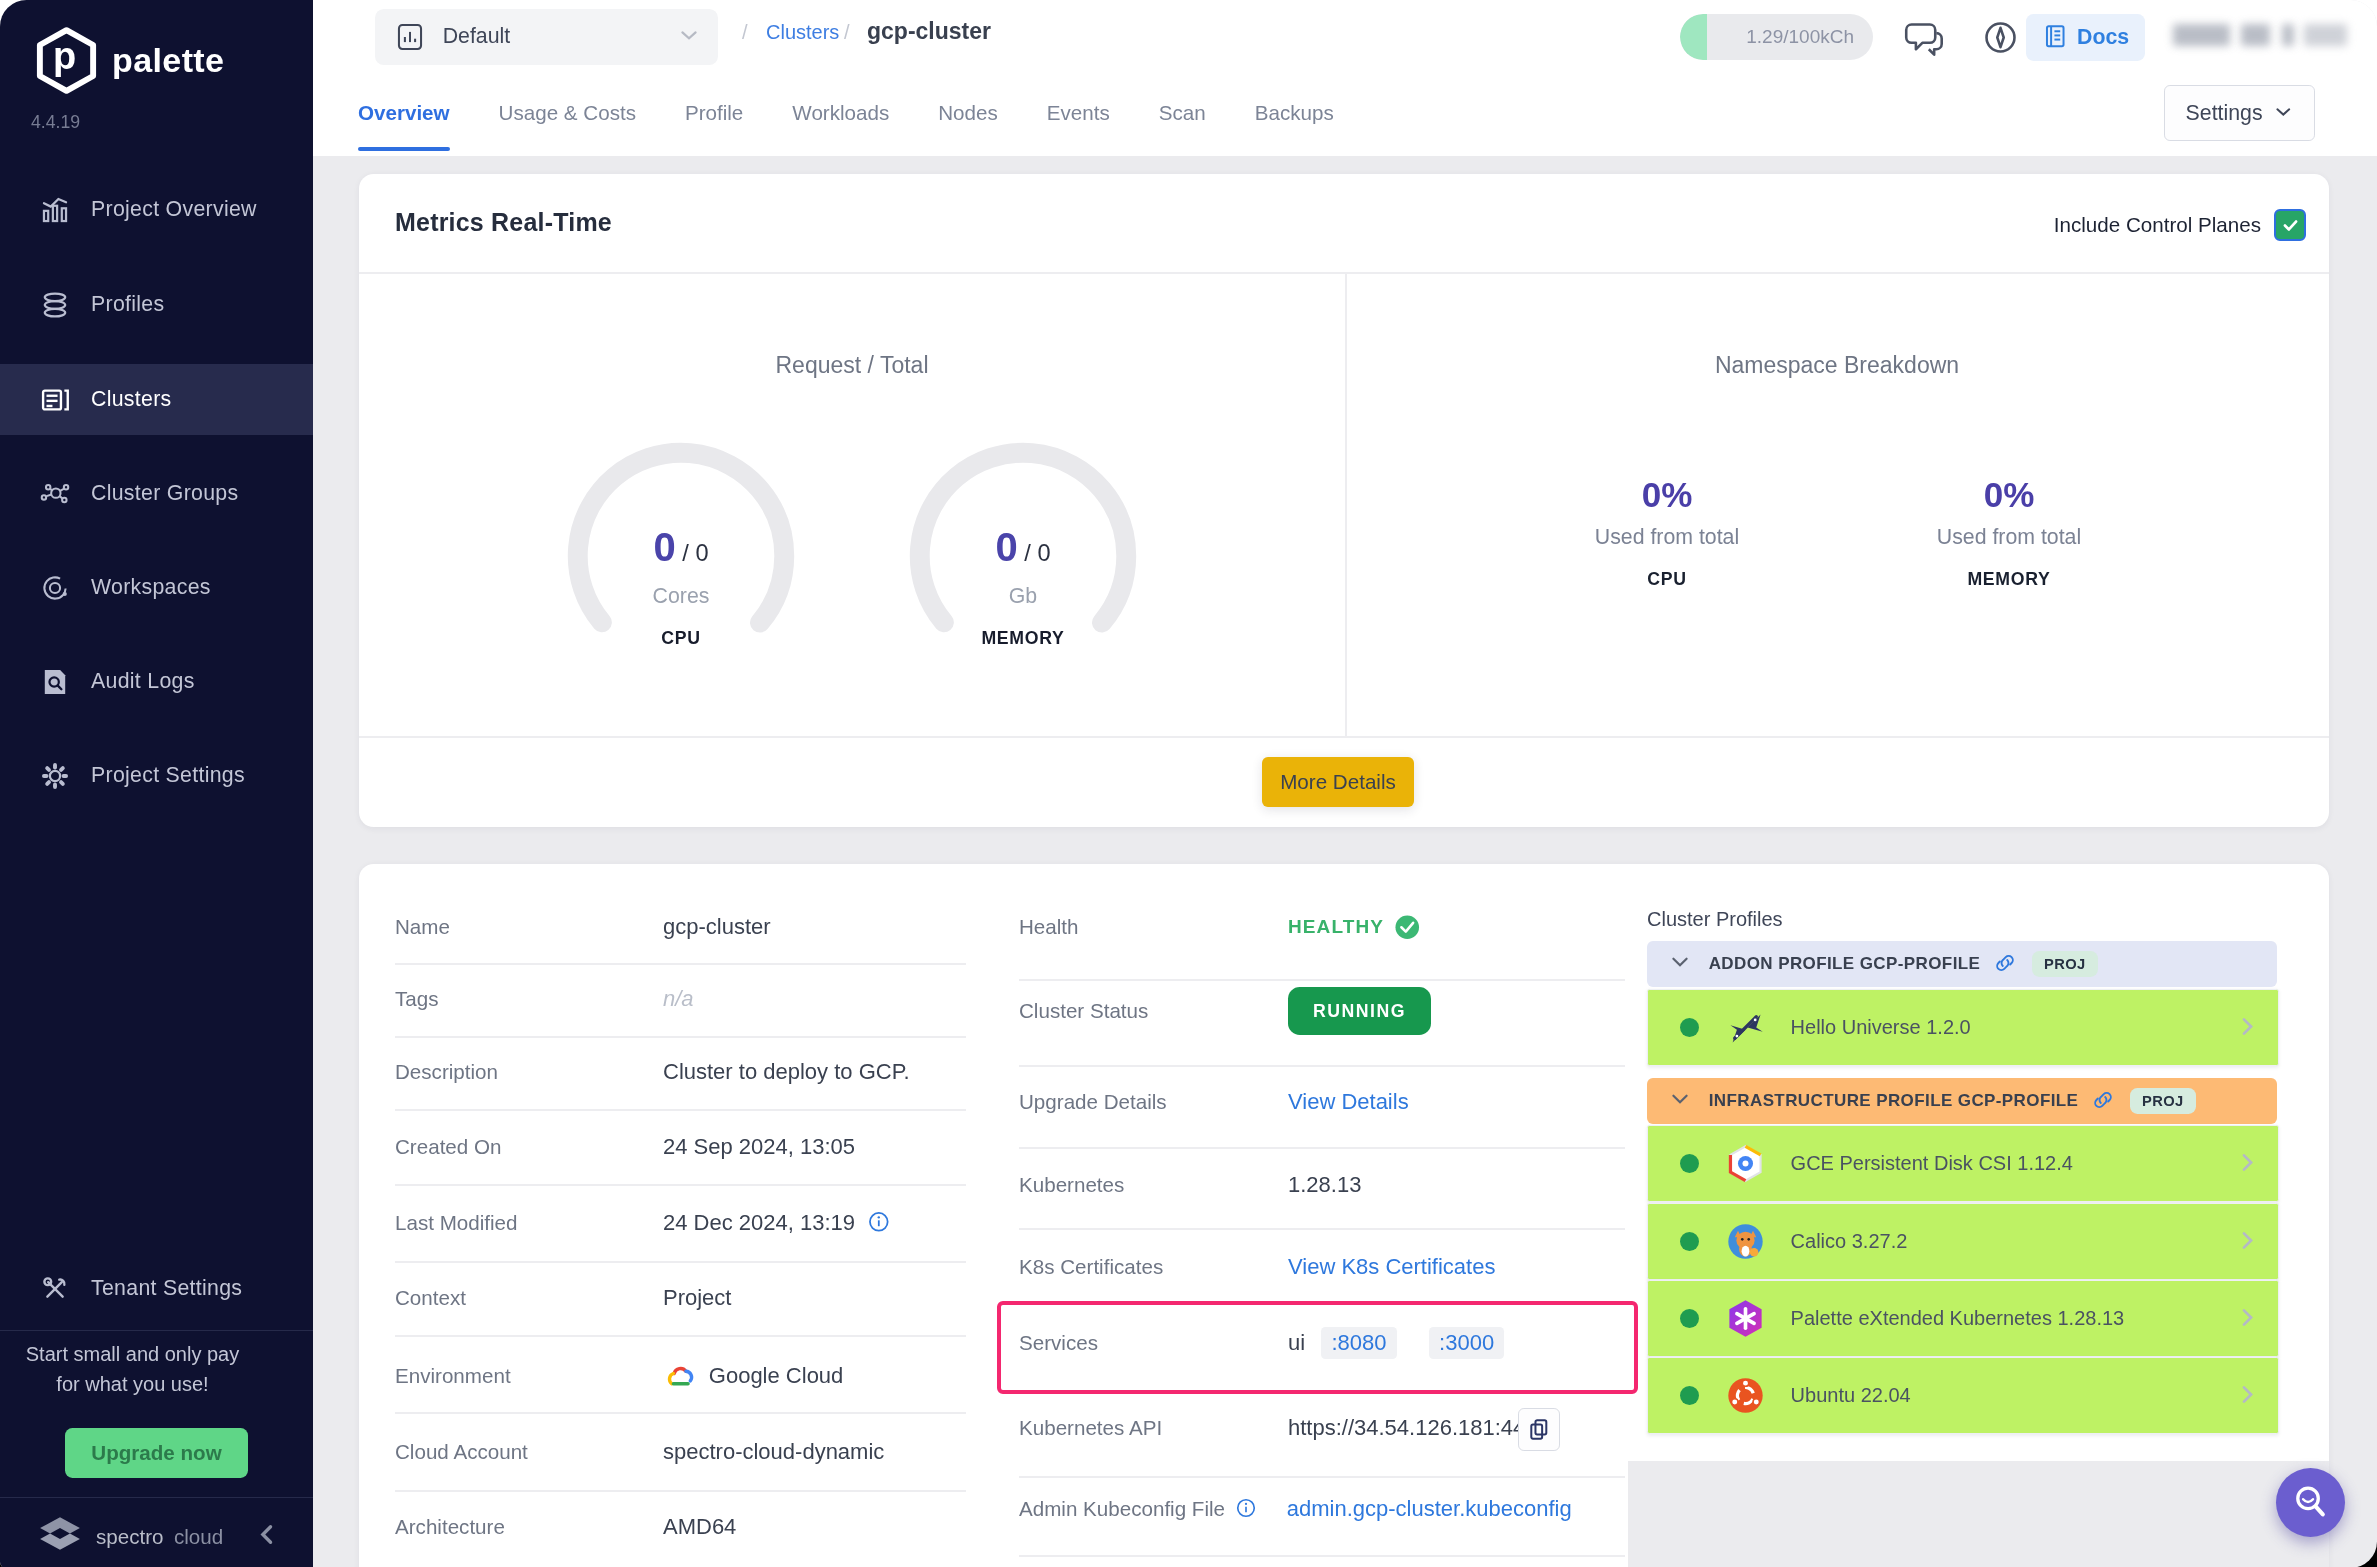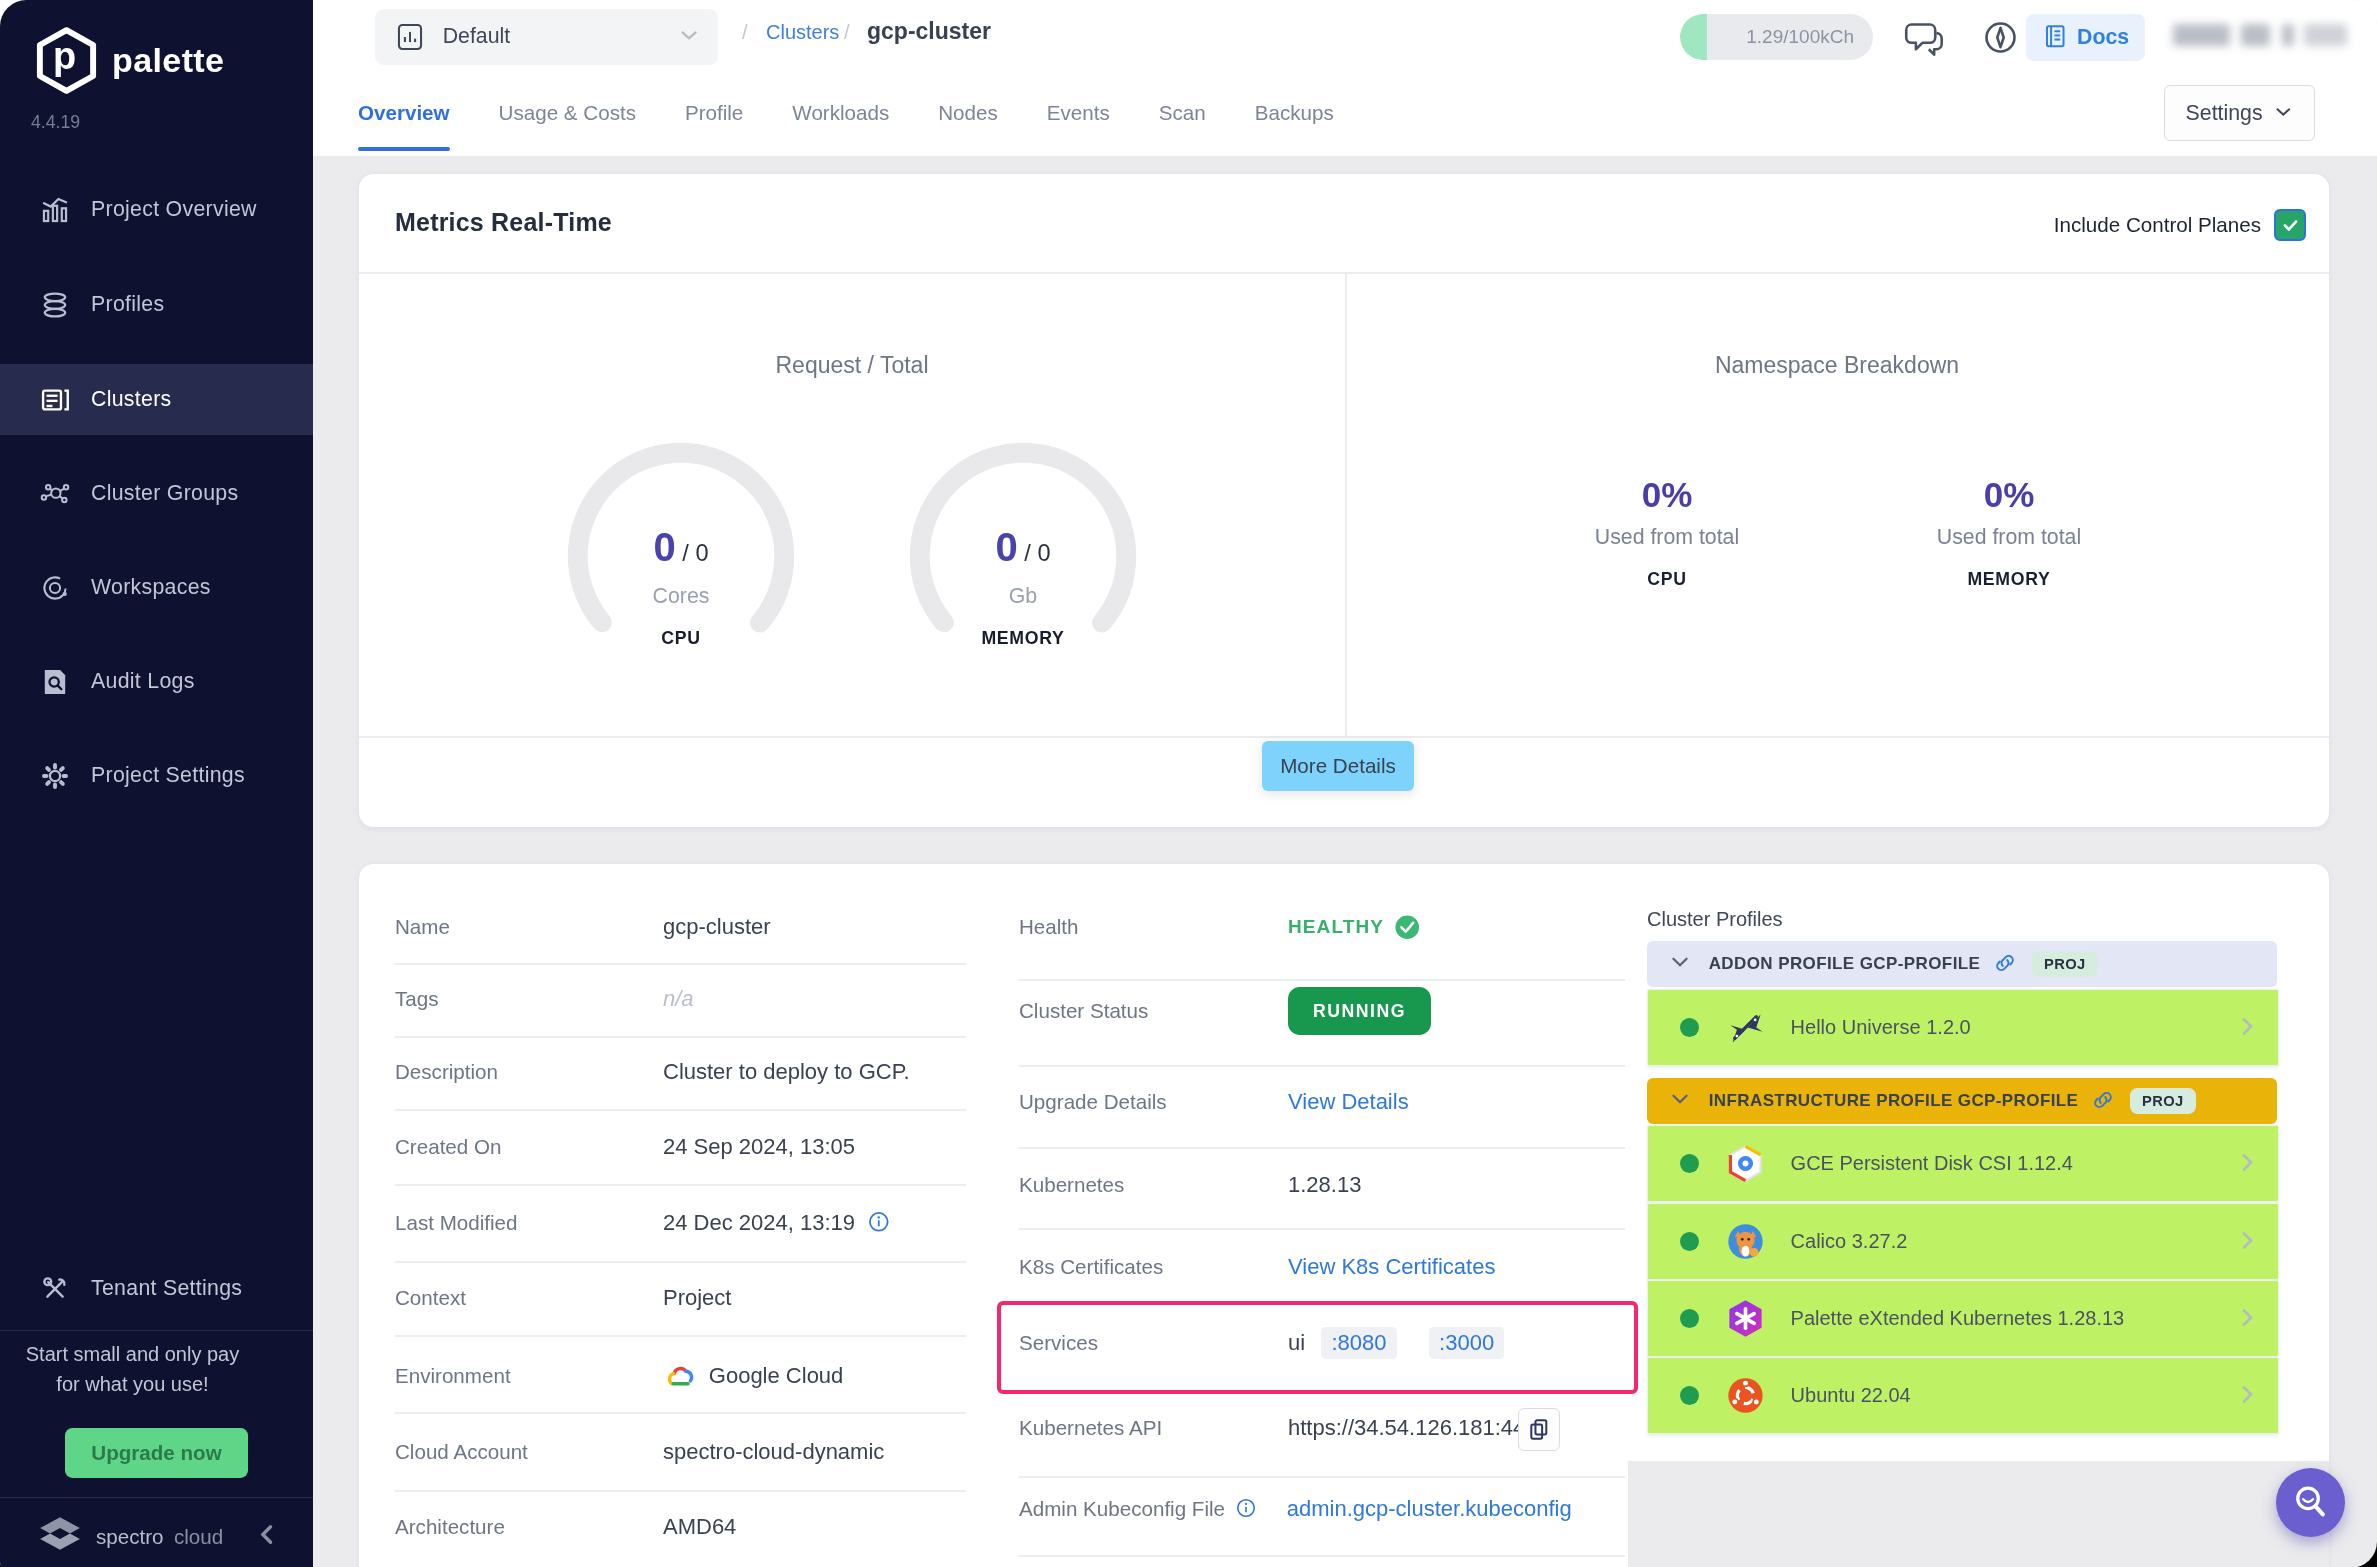--- a/index.html
+++ b/index.html
@@ -50,21 +50,21 @@
   .gauge{position:absolute;width:236px;height:236px;}
   .gauge .vals{position:absolute;left:0;top:87px;width:100%;text-align:center;}
   .gauge .used{font-size:40px;font-weight:bold;color:#4a44aa;}
   .gauge .tot{font-size:23.6px;color:#2b3140;}
   .gauge .unit{position:absolute;left:0;top:146px;width:100%;text-align:center;font-size:21.3px;color:#9aa1ae;}
   .gauge .metric{position:absolute;left:0;top:190px;width:100%;text-align:center;font-size:17.7px;font-weight:bold;color:#171c2c;letter-spacing:0.7px;}
   .ns-stat{position:absolute;width:236px;text-align:center;}
   .ns-stat .pct{font-size:35px;font-weight:bold;color:#4a3fa8;}
   .ns-stat .cap{margin-top:10.3px;font-size:21.3px;color:#7b8294;}
   .ns-stat .met{margin-top:19px;font-size:17.7px;font-weight:bold;color:#19202f;letter-spacing:0.7px;}
-  #more-details{position:absolute;left:1262px;top:741px;width:152px;height:50px;background:#7dd3fc;border-radius:5.9px;
+  #more-details{position:absolute;left:1262px;top:757px;width:152px;height:50px;background:#eab308;border-radius:5.9px;
      box-shadow:0 2.9px 10.3px rgba(30,35,60,.12);display:flex;align-items:center;justify-content:center;font-size:20.6px;color:#3a4150;cursor:pointer;}
   
   .drow{position:absolute;display:flex;align-items:center;height:32px;}
   .dlabel{font-size:20.6px;color:#6e7584;flex:0 0 auto;}
   .dvalue{font-size:22px;color:#3a4150;}
   .link{color:#2e78dd;cursor:pointer;}
   .muted-italic{font-style:italic;color:#b9bec9;}
   .pill-running{background:#17984e;color:#fff;font-size:17.7px;font-weight:bold;letter-spacing:1.5px;
      padding:13.2px 25px;border-radius:11.8px;}
   .healthy{color:#38b26a;font-size:19px;font-weight:bold;letter-spacing:1.1px;display:flex;align-items:center;gap:10.3px;}
@@ -485,21 +485,21 @@
           <circle cx="29" cy="13" r="1.3" fill="#fff"></circle>
             <circle cx="12" cy="28" r="1.3" fill="#fff"></circle>
         </svg></span>
       <span class="pname">Hello Universe 1.2.0</span>
       <span class="chev">
         <svg width="19" height="25" viewBox="0 0 20 28" fill="none" stroke="#b4b9c6" stroke-width="3" stroke-linecap="round">
             <polyline points="6,6 14,14 6,22"></polyline>
           </svg></span>
     </div>
 
-    <div class="pgroup-hdr" style="top:1078px;background:#eab308;">
+    <div class="pgroup-hdr" style="top:1078px;background:#fdba74;">
       <span style="margin-left:22px;">
         <svg width="22" height="14.7" viewBox="0 0 30 20" fill="none" stroke="#5b6270" stroke-width="3" stroke-linecap="round">
             <polyline points="6,5 15,14 24,5"></polyline>
           </svg></span>
       <span class="hlbl">INFRASTRUCTURE PROFILE GCP-PROFILE</span>
       <span style="margin-left:13.2px;">
         <svg width="22" height="22" viewBox="0 0 30 30" fill="none" stroke="#2e78dd" stroke-width="2.6" stroke-linecap="round">
           <path d="M12 19 a5.5 5.5 0 0 1 0 -8 l4 -4 a5.5 5.5 0 0 1 8 8 l-2 2"></path>
           <path d="M18 11 a5.5 5.5 0 0 1 0 8 l-4 4 a5.5 5.5 0 0 1 -8 -8 l2 -2"></path>
         </svg></span>

